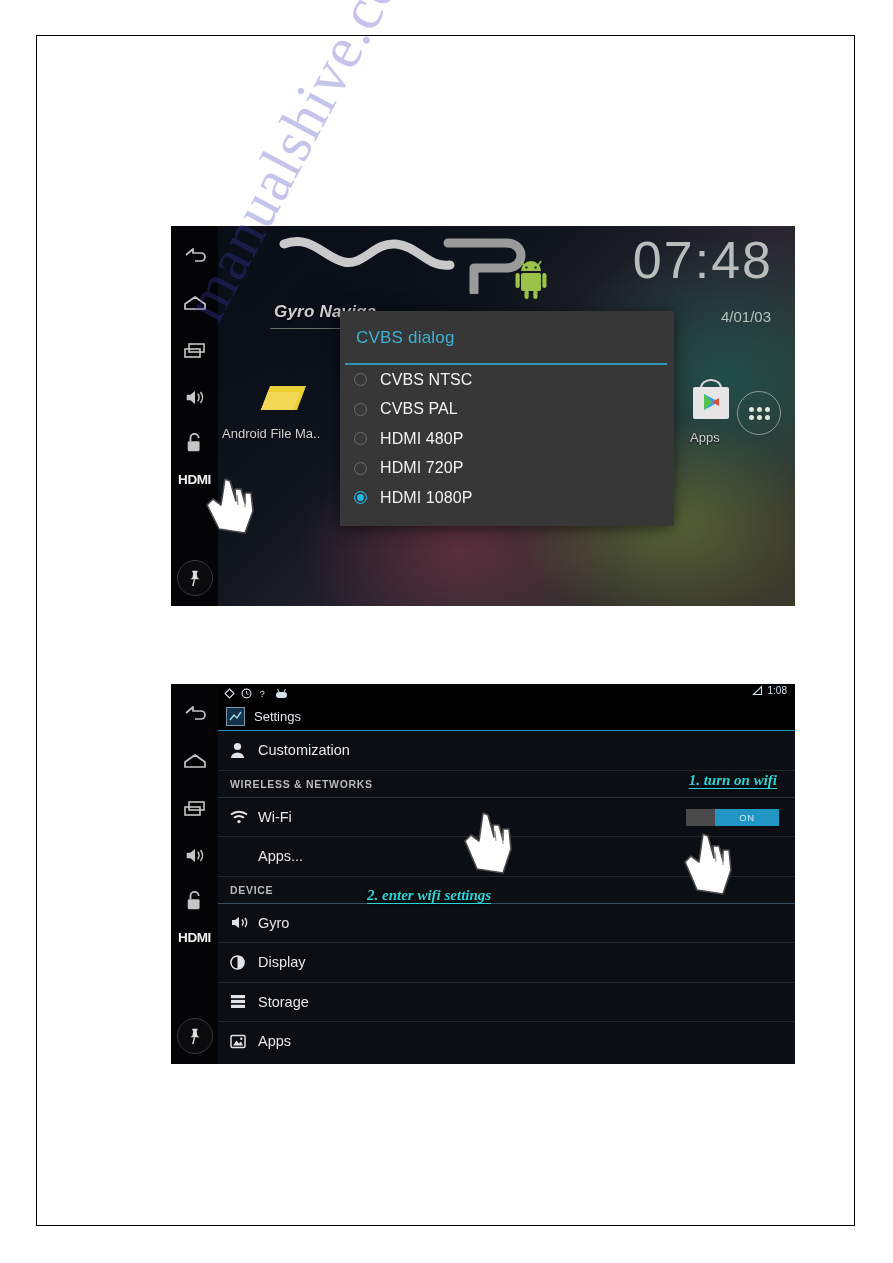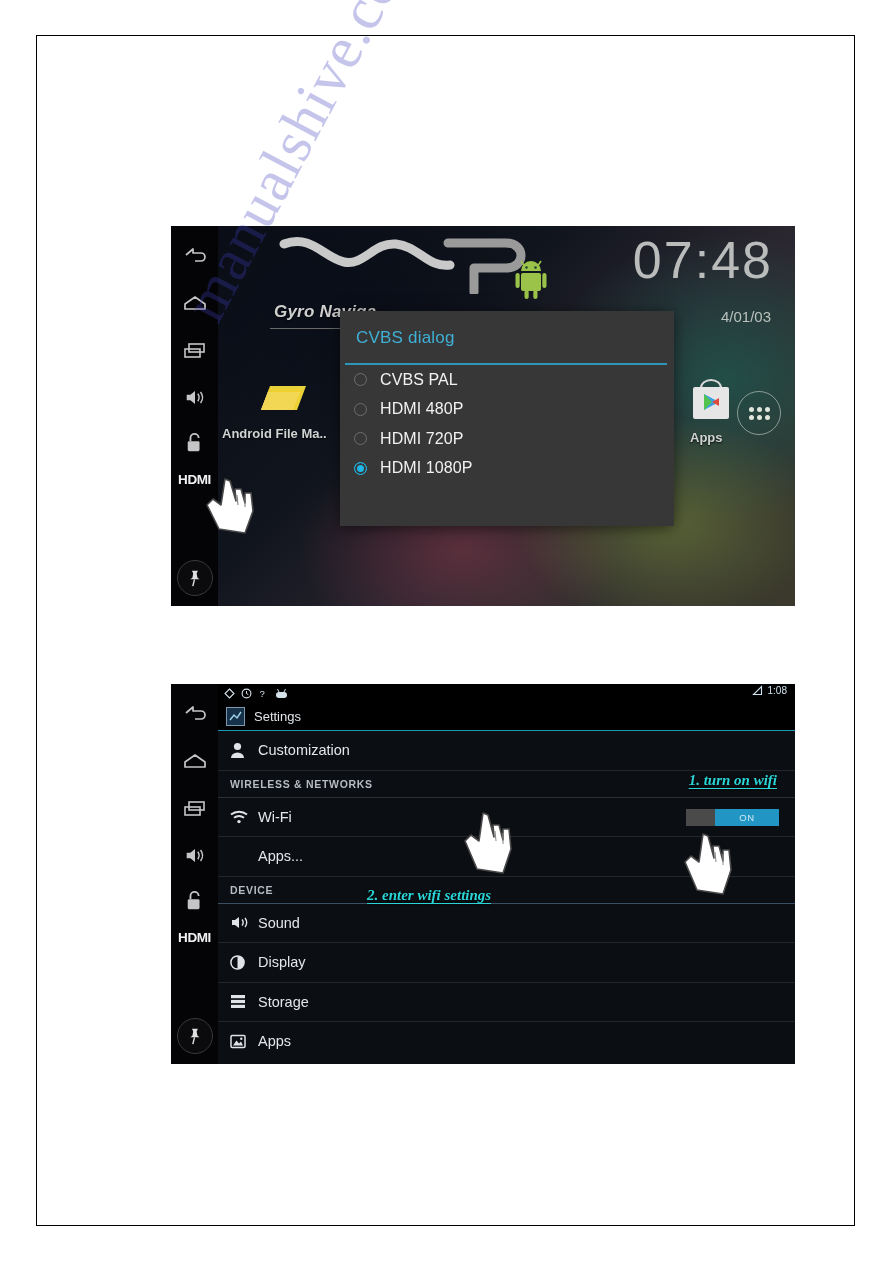--- a/index.html
+++ b/index.html
@@ -67,21 +67,20 @@
     color:#b9bcbb;font-size:52px;font-weight:300;letter-spacing:2px;
     font-family:"Liberation Sans", sans-serif;
   }
   .datetext{
     position:absolute;right:24px;top:82px;color:#b9c2bd;font-size:15px;
   }
   .app-icon{position:absolute;}
   .app-label{
     position:absolute;color:#cfd3d2;font-size:13px;white-space:nowrap;
     text-shadow:0 1px 2px rgba(0,0,0,.9);
-    font-weight:bold;
   }
   .drawer-btn{
     position:absolute;right:14px;top:165px;width:42px;height:42px;border-radius:50%;
     border:1.4px solid rgba(220,225,215,.55);
     display:flex;align-items:center;justify-content:center;
   }
   .drawer-dots{display:grid;grid-template-columns:repeat(3,5px);grid-gap:3px;}
   .drawer-dots i{width:5px;height:5px;border-radius:50%;background:#e2e7dd;display:block;}
 
   
@@ -238,20 +237,24 @@
         </div>
       </div>
     </div>
 
     <div class="hdmi-dialog">
       <div class="hdmi-title">CVBS dialog</div>
       <div class="hdmi-divider"></div>
 
       <div class="hdmi-opt">
         <span class="radio"></span>
+        <span>CVBS NTSC</span>
+      </div>
+      <div class="hdmi-opt">
+        <span class="radio"></span>
         <span>CVBS PAL</span>
       </div>
       <div class="hdmi-opt">
         <span class="radio"></span>
         <span>HDMI 480P</span>
       </div>
       <div class="hdmi-opt">
         <span class="radio"></span>
         <span>HDMI 720P</span>
       </div>
@@ -388,21 +391,21 @@
       <div class="sheader dev">DEVICE</div>
 
       <div class="srow">
         <span class="sico">
           <svg width="19" height="15" viewBox="0 0 19 15">
             <path d="M2 5 L5 5 L9 2 L9 13 L5 10 L2 10 Z" fill="#e0e4e7"></path>
             <path d="M12 4.5 q2.4 3 0 6" stroke="#e0e4e7" stroke-width="1.4" fill="none"></path>
             <path d="M15 3 q3.4 4.5 0 9" stroke="#e0e4e7" stroke-width="1.4" fill="none"></path>
           </svg>
         </span>
-        <span class="slab">Sound</span>
+        <span class="slab">Gyro</span>
       </div>
 
       <div class="srow">
         <span class="sico">
           <svg width="15" height="15" viewBox="0 0 15 15">
             <circle cx="7.5" cy="7.5" r="6.6" stroke="#e0e4e7" stroke-width="1.5" fill="none"></circle>
             <path d="M7.5 1 a6.5 6.5 0 0 1 0 13 z" fill="#e0e4e7"></path>
           </svg>
         </span>
         <span class="slab">Display</span>

